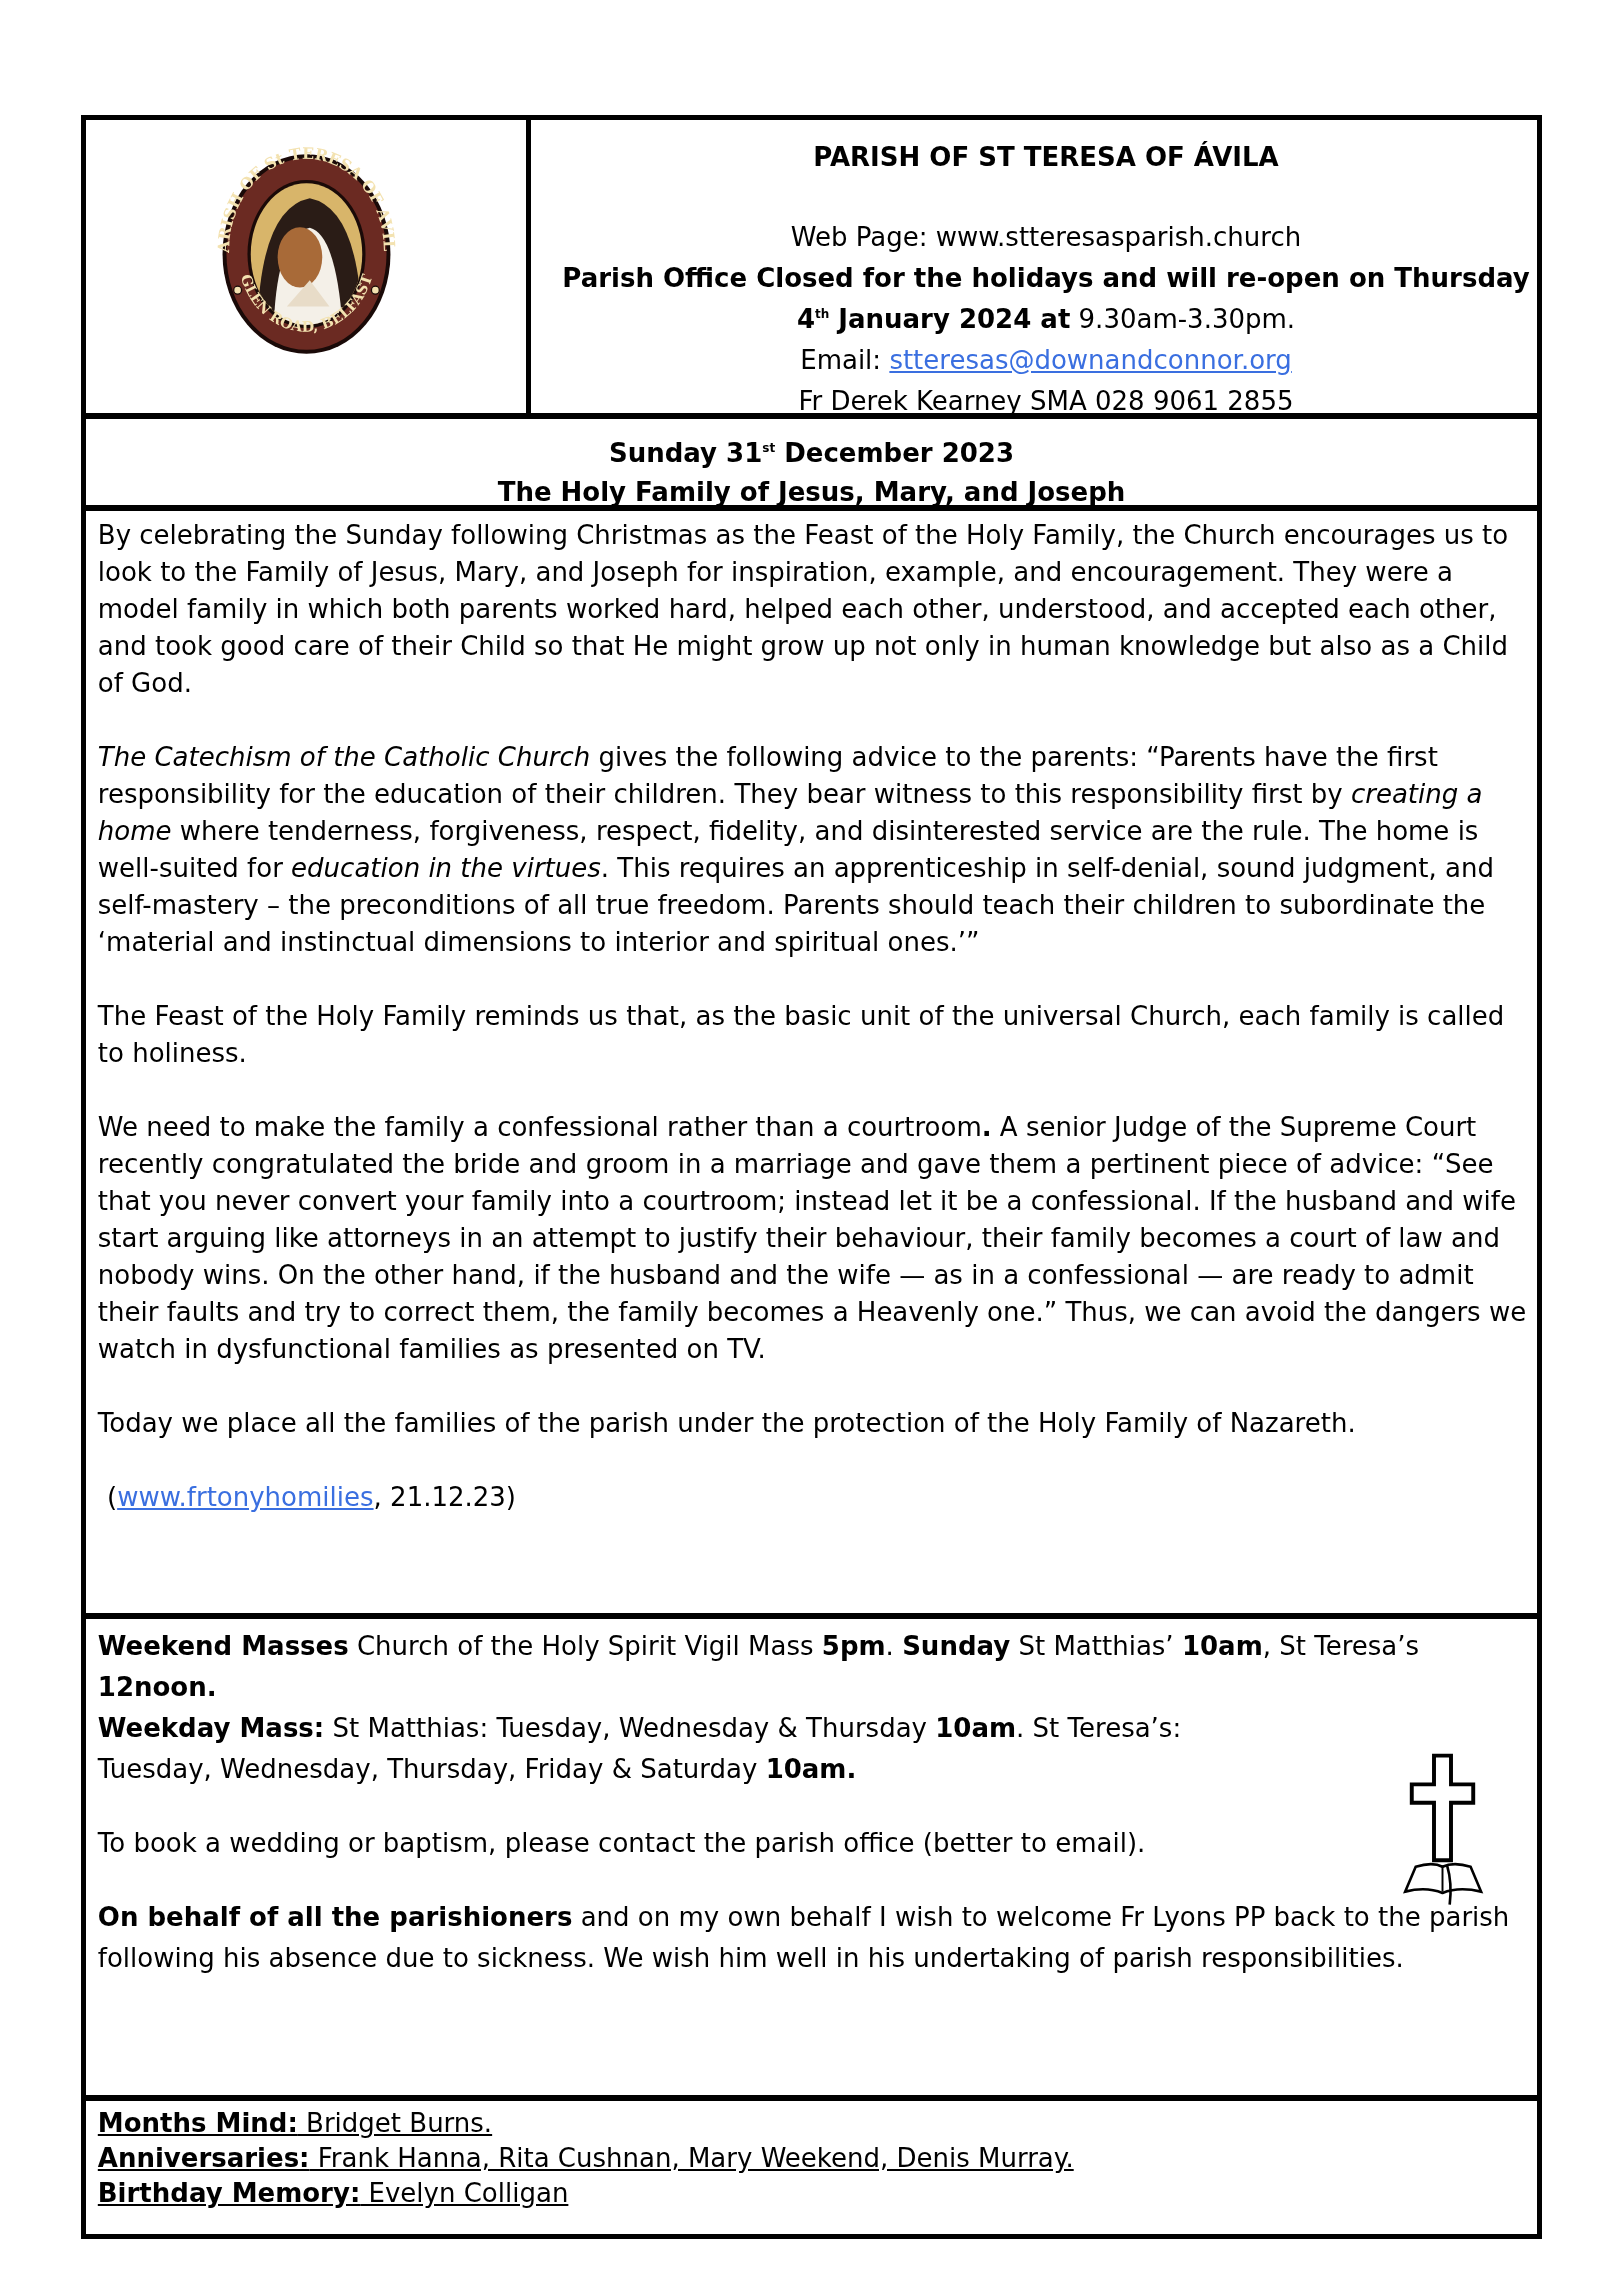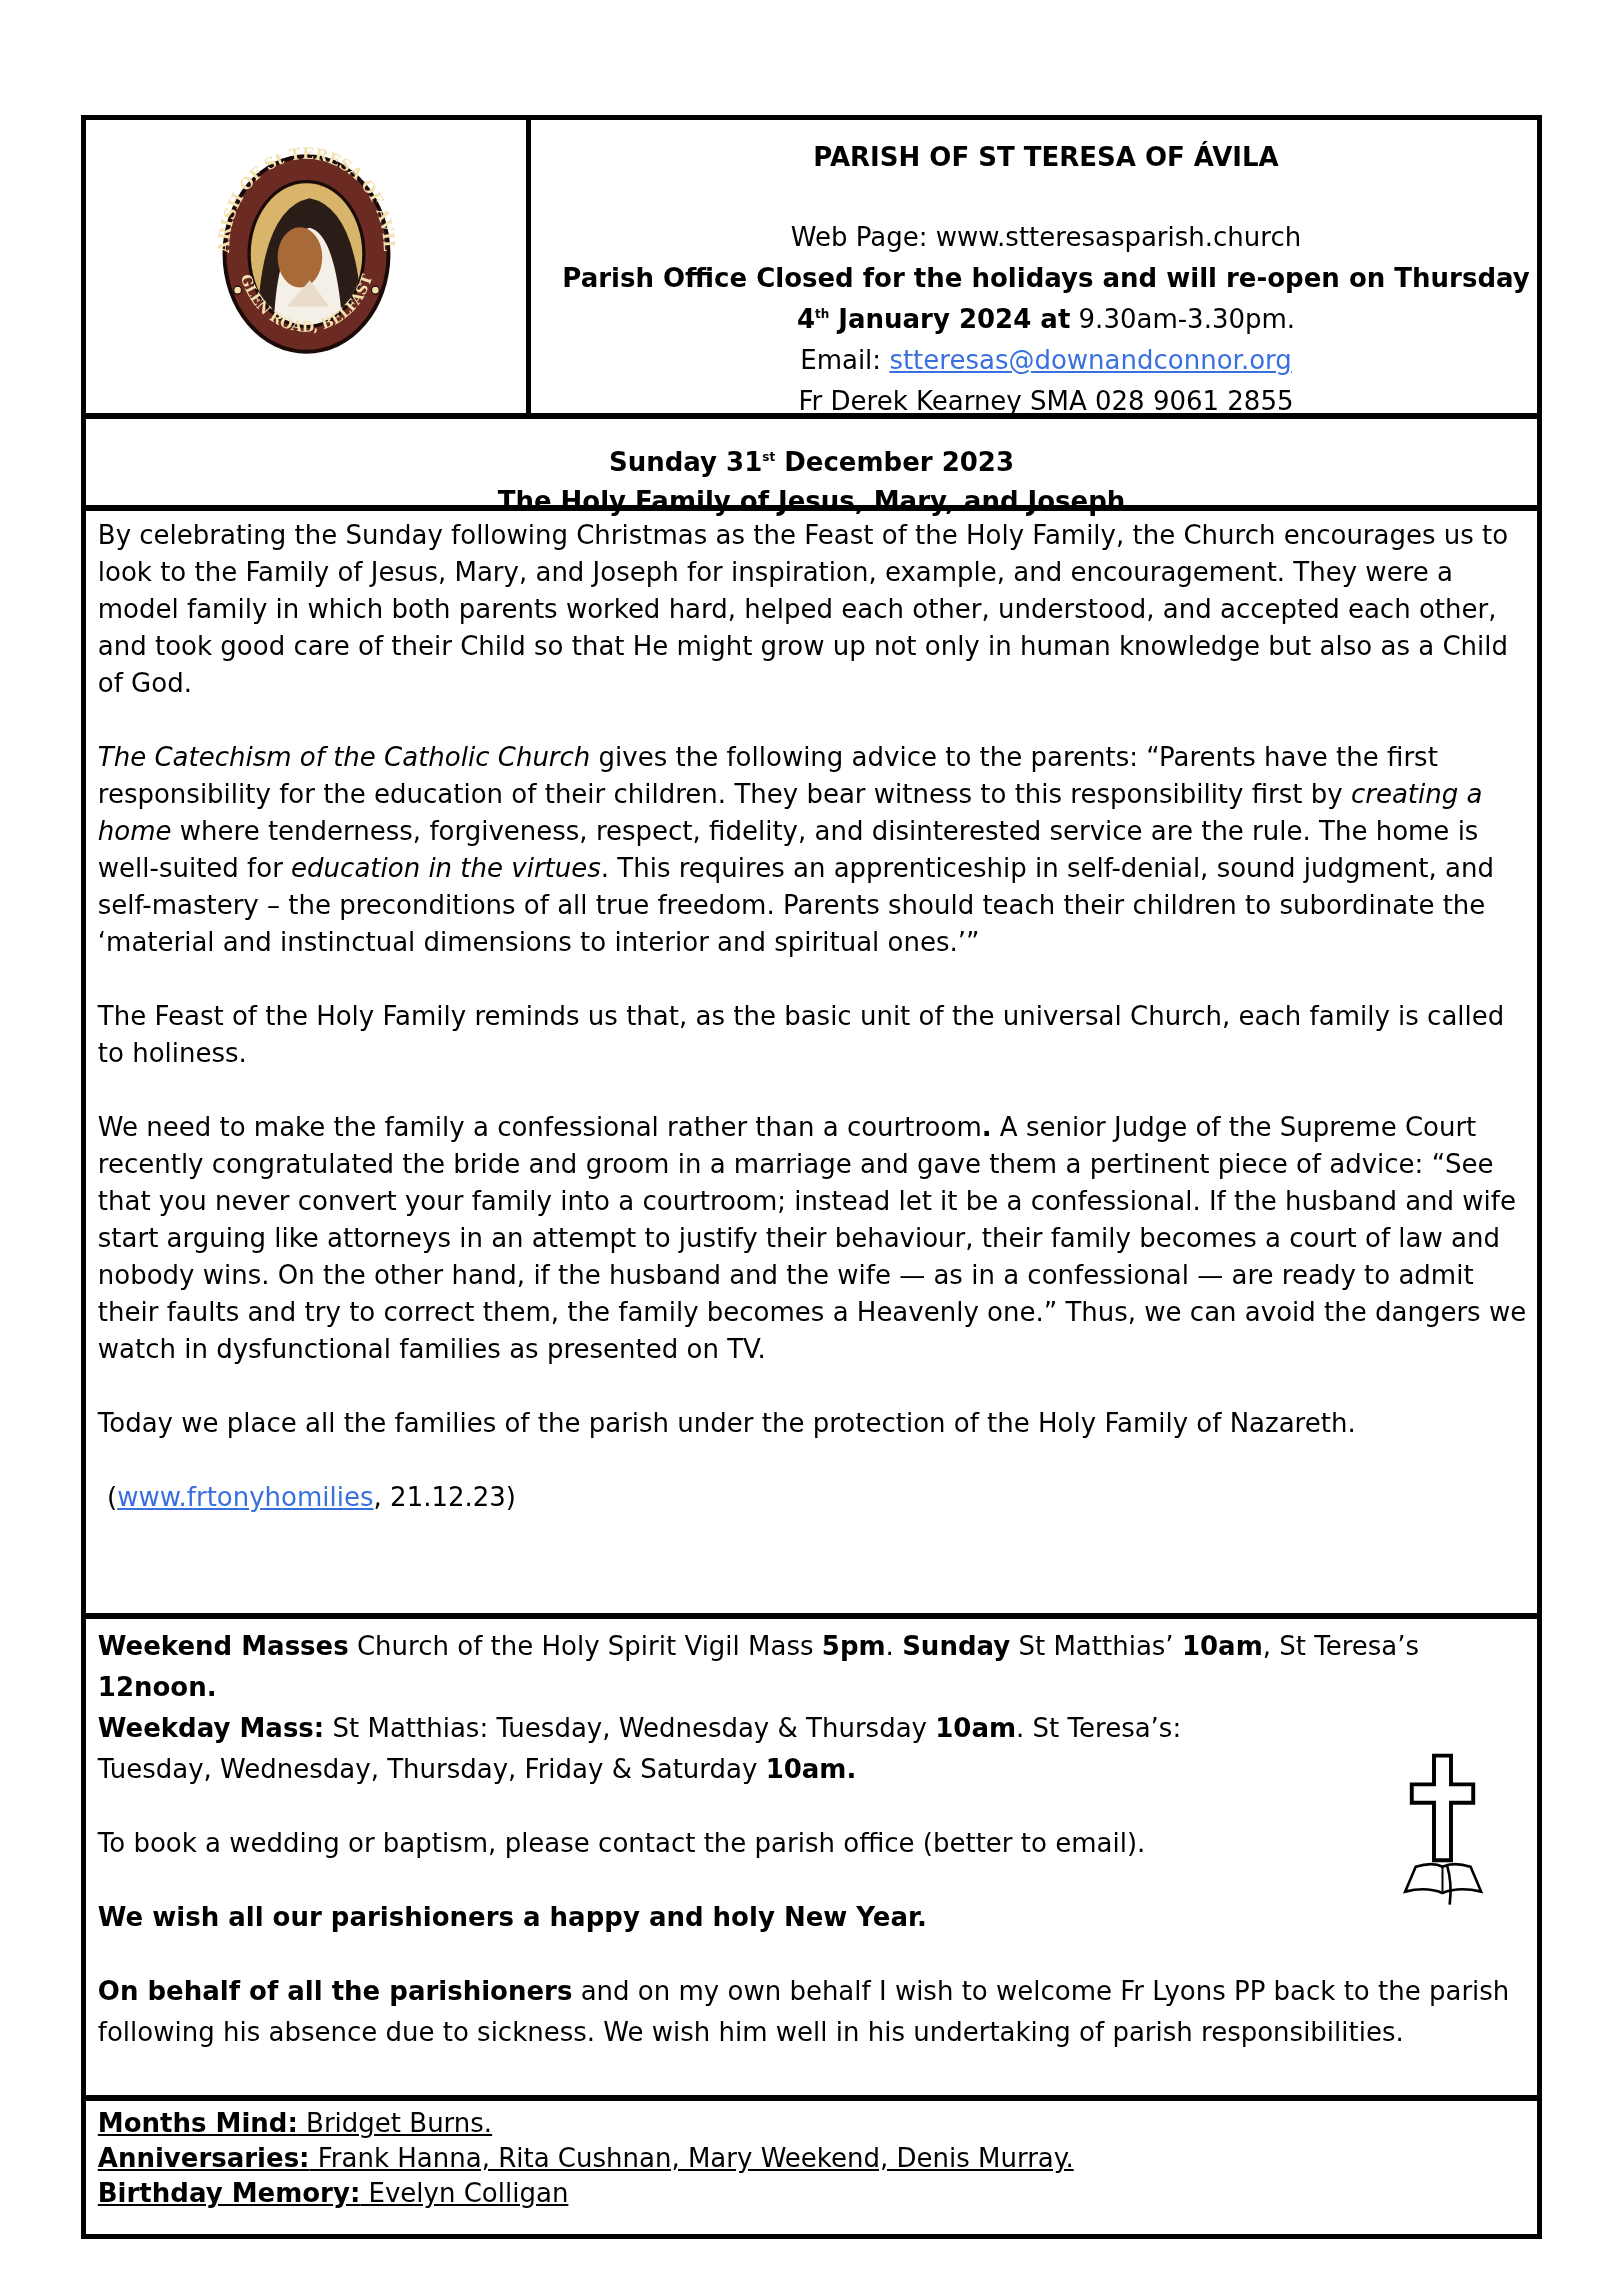--- a/index.html
+++ b/index.html
@@ -6,21 +6,21 @@
   body { width: 1623px; height: 2295px; position: relative; font-family: "DejaVu Sans", sans-serif; color: #000; }
   .page { position: absolute; left: 81px; top: 115px; width: 1461px; }
   .box { border: 5.9px solid #000; box-sizing: border-box; }
   .header { display: flex; height: 304px; }
   .logo-cell { width: 440px; border-right: 5.9px solid #000; display: flex; align-items: flex-start; justify-content: center; }
   .info-cell { flex: 1; text-align: center; font-size: 26px; line-height: 41px; padding-top: 17px; margin-left: 24px; }
   .info-cell .title { font-weight: bold; font-size: 26px; margin-bottom: 39px; }
   .bold { font-weight: bold; }
   .link { color: #3a6fe0; text-decoration: underline; }
   sup { font-size: 12px; vertical-align: super; line-height: 0; }
-  .date-row { border-top: 0; height: 98px; text-align: center; font-weight: bold; font-size: 26px; line-height: 39px; padding-top: 25px; }
+  .date-row { border-top: 0; height: 98px; text-align: center; font-weight: bold; font-size: 26px; line-height: 39px; padding-top: 16px; }
   .date-row, .homily, .notices, .deceased { border-top: 5.9px solid #000; margin-top: -5.9px; }
   .date-row { border-left: 5.9px solid #000; border-right: 5.9px solid #000; border-bottom: 5.9px solid #000; box-sizing: border-box; }
   .homily { border-left: 5.9px solid #000; border-right: 5.9px solid #000; border-bottom: 5.9px solid #000; box-sizing: border-box; height: 1114px; padding: 6.5px 10.5px 0 11.8px; font-size: 26px; line-height: 37px; }
   .homily p { margin: 0 0 37px 0; }
   .notices { border-left: 5.9px solid #000; border-right: 5.9px solid #000; border-bottom: 5.9px solid #000; box-sizing: border-box; height: 488px; padding: 7.9px 10.5px 0 11.8px; font-size: 26px; line-height: 41px; position: relative; }
   .notices p { margin: 0 0 33px 0; }
   .notices .tight { margin-bottom: 0; }
   .deceased { border-left: 5.9px solid #000; border-right: 5.9px solid #000; border-bottom: 5.9px solid #000; box-sizing: border-box; height: 144px; padding: 5.2px 10.5px 0 11.8px; font-size: 26px; line-height: 35px; text-decoration: underline; }
   .cross { position: absolute; right: 52px; top: 118px; width: 85px; height: 170px; }
   .spacer-indent { padding-left: 9.2px; }
@@ -87,21 +87,20 @@
     <p>The Feast of the Holy Family reminds us that, as the basic unit of the universal Church, each family is called to holiness.</p>
     <p><span>We need to make the family a confessional rather than a courtroom</span><b>.</b><span> A senior Judge of the Supreme Court recently congratulated the bride and groom in a marriage and gave them a pertinent piece of advice: “See that you never convert your family into a courtroom; instead let it be a confessional. If the husband and wife start arguing like attorneys in an attempt to justify their behaviour, their family becomes a court of law and nobody wins. On the other hand, if the husband and the wife — as in a confessional — are ready to admit their faults and try to correct them, the family becomes a Heavenly one.” Thus, we can avoid the dangers we watch in dysfunctional families as presented on TV.</span></p>
     <p>Today we place all the families of the parish under the protection of the Holy Family of Nazareth.</p>
     <p class="spacer-indent"><span>(</span><span class="link">www.frtonyhomilies</span><span>, 21.12.23)</span></p>
   </div>
 
   <div class="notices">
     <p class="tight"><b>Weekend Masses</b><span> Church of the Holy Spirit Vigil Mass </span><b>5pm</b><span>. </span><b>Sunday</b><span> St Matthias’ </span><b>10am</b><span>, St Teresa’s </span><br><b>12noon.</b></p>
     <p><b>Weekday Mass:</b><span> St Matthias: Tuesday, Wednesday &amp; Thursday </span><b>10am</b><span>. St Teresa’s:</span><br><span>Tuesday, Wednesday, Thursday, Friday &amp; Saturday </span><b>10am.</b></p>
     <p>To book a wedding or baptism, please contact the parish office (better to email).</p>
-    <p class="bold">We wish all our parishioners a happy and holy New Year.</p>
     <p><b>On behalf of all the parishioners</b><span> and on my own behalf I wish to welcome Fr Lyons PP back to the parish following his absence due to sickness. We wish him well in his undertaking of parish responsibilities.</span></p>
 
     <svg class="cross" viewBox="0 0 130 260">
       <path d="M 52 30 L 78 30 L 78 74 L 112 74 L 112 102 L 78 102 L 78 190 L 52 190 L 52 102 L 18 102 L 18 74 L 52 74 Z" fill="none" stroke="#000" stroke-width="6"></path>
       <path d="M 8 238 L 24 200 Q 50 192 65 200 Q 82 192 108 200 L 124 238 Q 90 230 65 240 Q 40 230 8 238 Z" fill="#fff" stroke="#000" stroke-width="4"></path>
       <path d="M 65 200 L 65 238" stroke="#000" stroke-width="3"></path>
       <path d="M 72 198 Q 80 225 76 258" fill="none" stroke="#000" stroke-width="4"></path>
     </svg>
   </div>
 

